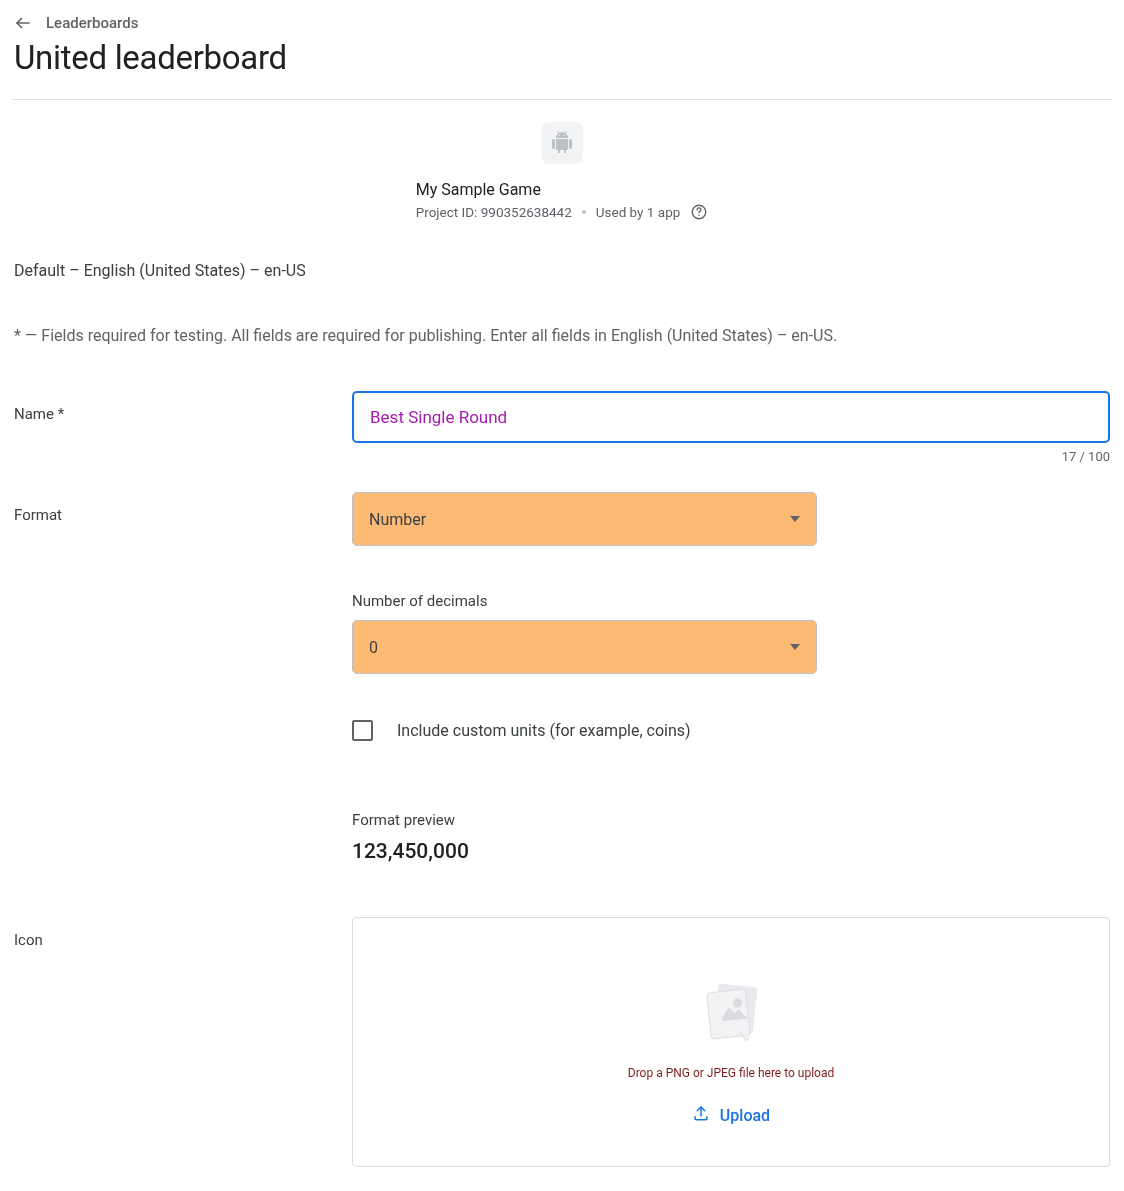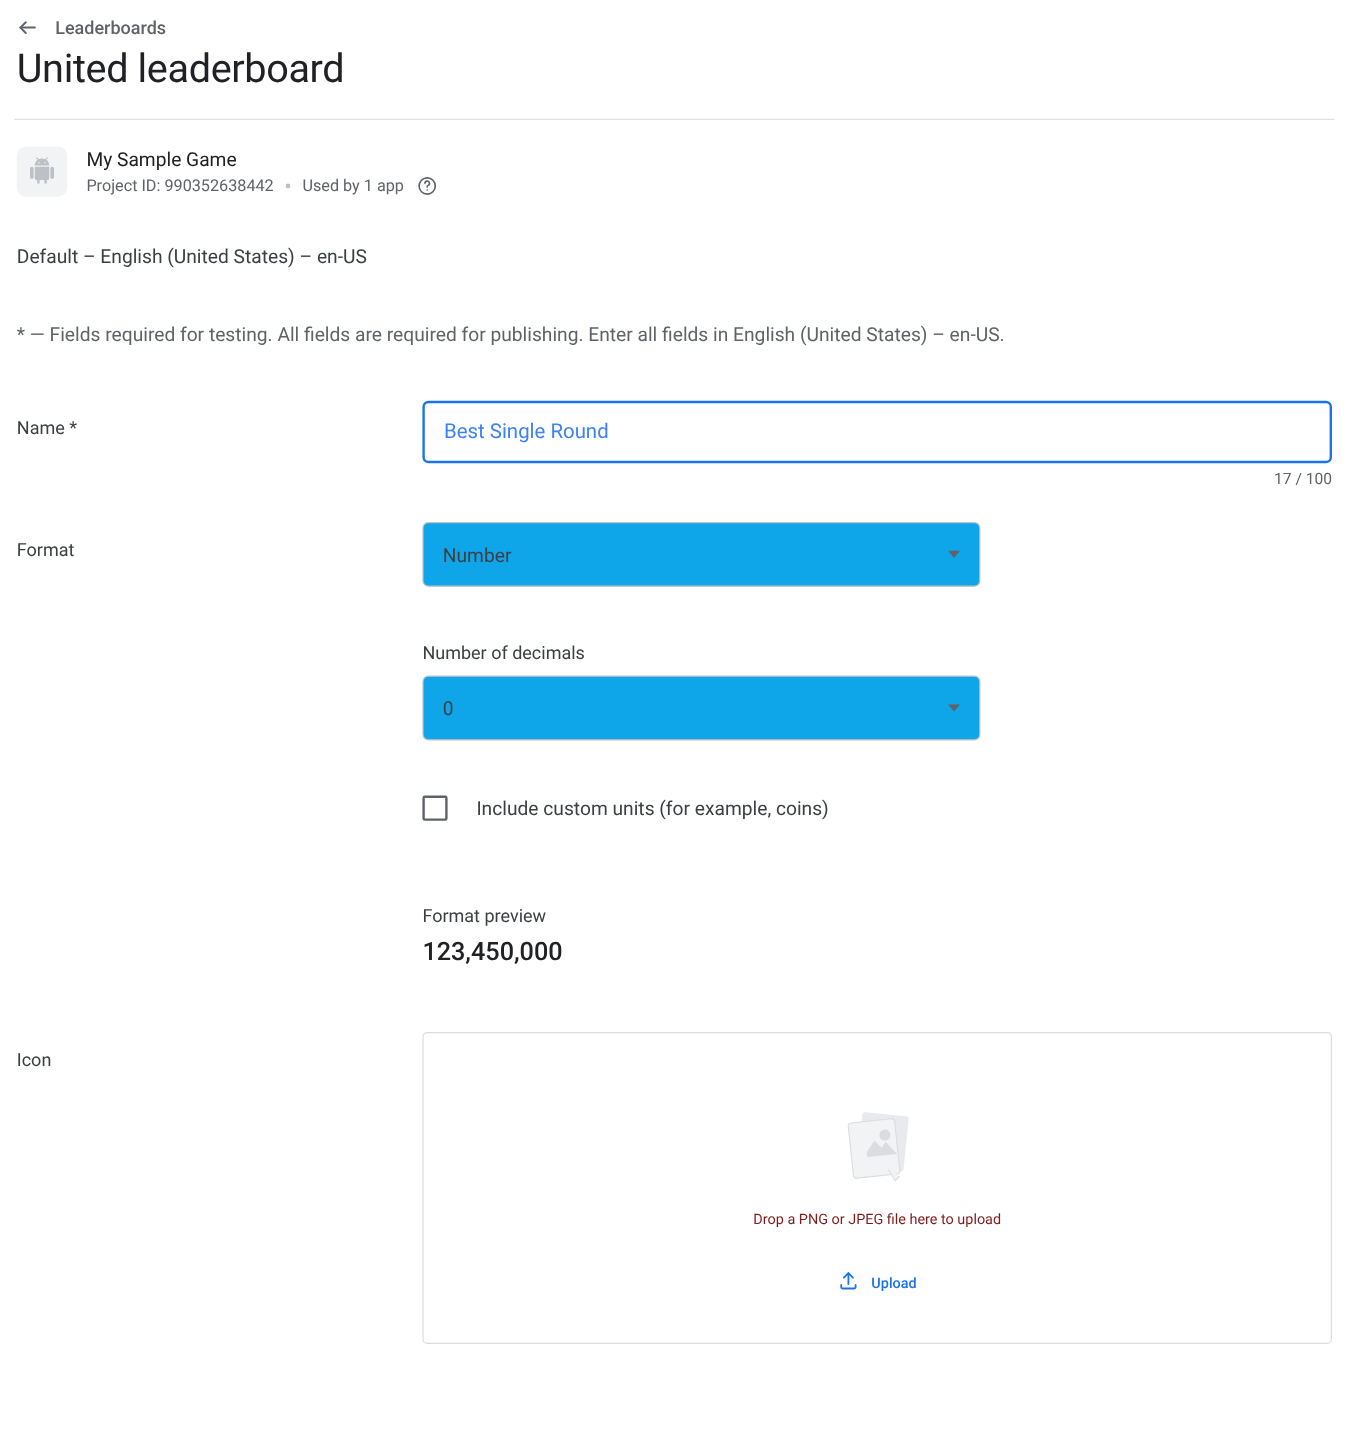--- a/index.html
+++ b/index.html
@@ -23,21 +23,21 @@
 
     h1.page-title {
       font-size: 33px;
       font-weight: 400;
       letter-spacing: -0.3px;
       color: #202124;
       margin-bottom: 22px;
     }
     .divider { height:1px; background:#e0e0e0; margin:0 -2px 22px -2px; }
 
-    .project-row { display:flex; gap:16px; align-items:center; margin-bottom:40px; }
+    .project-row { display:flex; gap:16px; align-items:center; margin-bottom:40px;flex-direction:column; }
     .project-icon-box {
       width:42px; height:42px; border-radius:8px; background:#f1f3f4;
       display:flex; align-items:center; justify-content:center;
     }
     .project-name { font-size:16px; color:#202124; font-weight:400; margin-bottom:4px; }
     .project-meta { font-size:13.5px; color:#5f6368; display:flex; align-items:center; gap:10px; }
     .meta-dot { width:4px; height:4px; border-radius:50%; background:#bdc1c6; }
     .help-circle { width:18px; height:18px; display:inline-flex; align-items:center; justify-content:center; color:#5f6368; }
 
     .locale-line { font-size:16px; color:#3c4043; margin-bottom:46px; }
@@ -47,56 +47,56 @@
     .form-label { width:338px; font-size:15px; color:#3c4043; padding-top:14px; }
     .form-field { flex:1; }
 
     .input-text {
       width:100%;
       height:52px;
       border:2px solid #1a73e8;
       border-radius:5px;
       font-size:17px;
       padding:0 16px;
-      color:#3b82f6;
+      color:#a21caf;
       outline:none;
       font-family:inherit;
     }
     .counter { text-align:right; font-size:13px; color:#5f6368; margin-top:6px; }
 
     .select-box {
       width:465px;
       height:54px;
       border:1px solid #bdc1c6;
       border-radius:5px;
       display:flex; align-items:center; justify-content:space-between;
       padding:0 16px;
       font-size:16px; color:#3c4043;
-      background:#0ea5e9; cursor:pointer;
+      background:#fdba74; cursor:pointer;
     }
     .dropdown-caret { border-left:5px solid transparent; border-right:5px solid transparent; border-top:6px solid #5f6368; }
 
     .sub-label { font-size:15px; color:#3c4043; margin:46px 0 10px 0; }
 
     .checkbox-row { display:flex; align-items:center; gap:24px; margin-top:46px; }
     .checkbox-box { width:21px; height:21px; border:2px solid #5f6368; border-radius:2px; background:#fff; cursor:pointer; flex-shrink:0; }
     .checkbox-label { font-size:16px; color:#3c4043; }
 
     .preview-label { font-size:15px; color:#3c4043; margin-top:70px; margin-bottom:10px; }
     .preview-value { font-size:21px; font-weight:500; color:#202124; }
 
     .dropzone {
       border:1px solid #dadce0;
       border-radius:4px;
       padding:60px 20px 40px 20px;
       display:flex; flex-direction:column; align-items:center;
     }
     .drop-illustration { width:70px; height:70px; margin-bottom:18px; position:relative; }
     .drop-text { font-size:12px; color:#7f1d1d; margin-bottom:24px; }
-    .upload-btn { display:flex; align-items:center; gap:10px; color:#1a73e8; font-size:12px; cursor:pointer; font-weight:500;margin-top:11px; }
+    .upload-btn { display:flex; align-items:center; gap:10px; color:#1a73e8; font-size:16px; cursor:pointer; font-weight:500; }
     .upload-btn svg { width:18px; height:18px; }
 
     .files-stack svg { display:block; }
   </style>
 </head>
 <body>
 
 <div class="breadcrumb">
   <span class="arrow">
     <svg width="18" height="18" viewBox="0 0 24 24" fill="none" stroke="#5f6368" stroke-width="2.2" stroke-linecap="round" stroke-linejoin="round">

